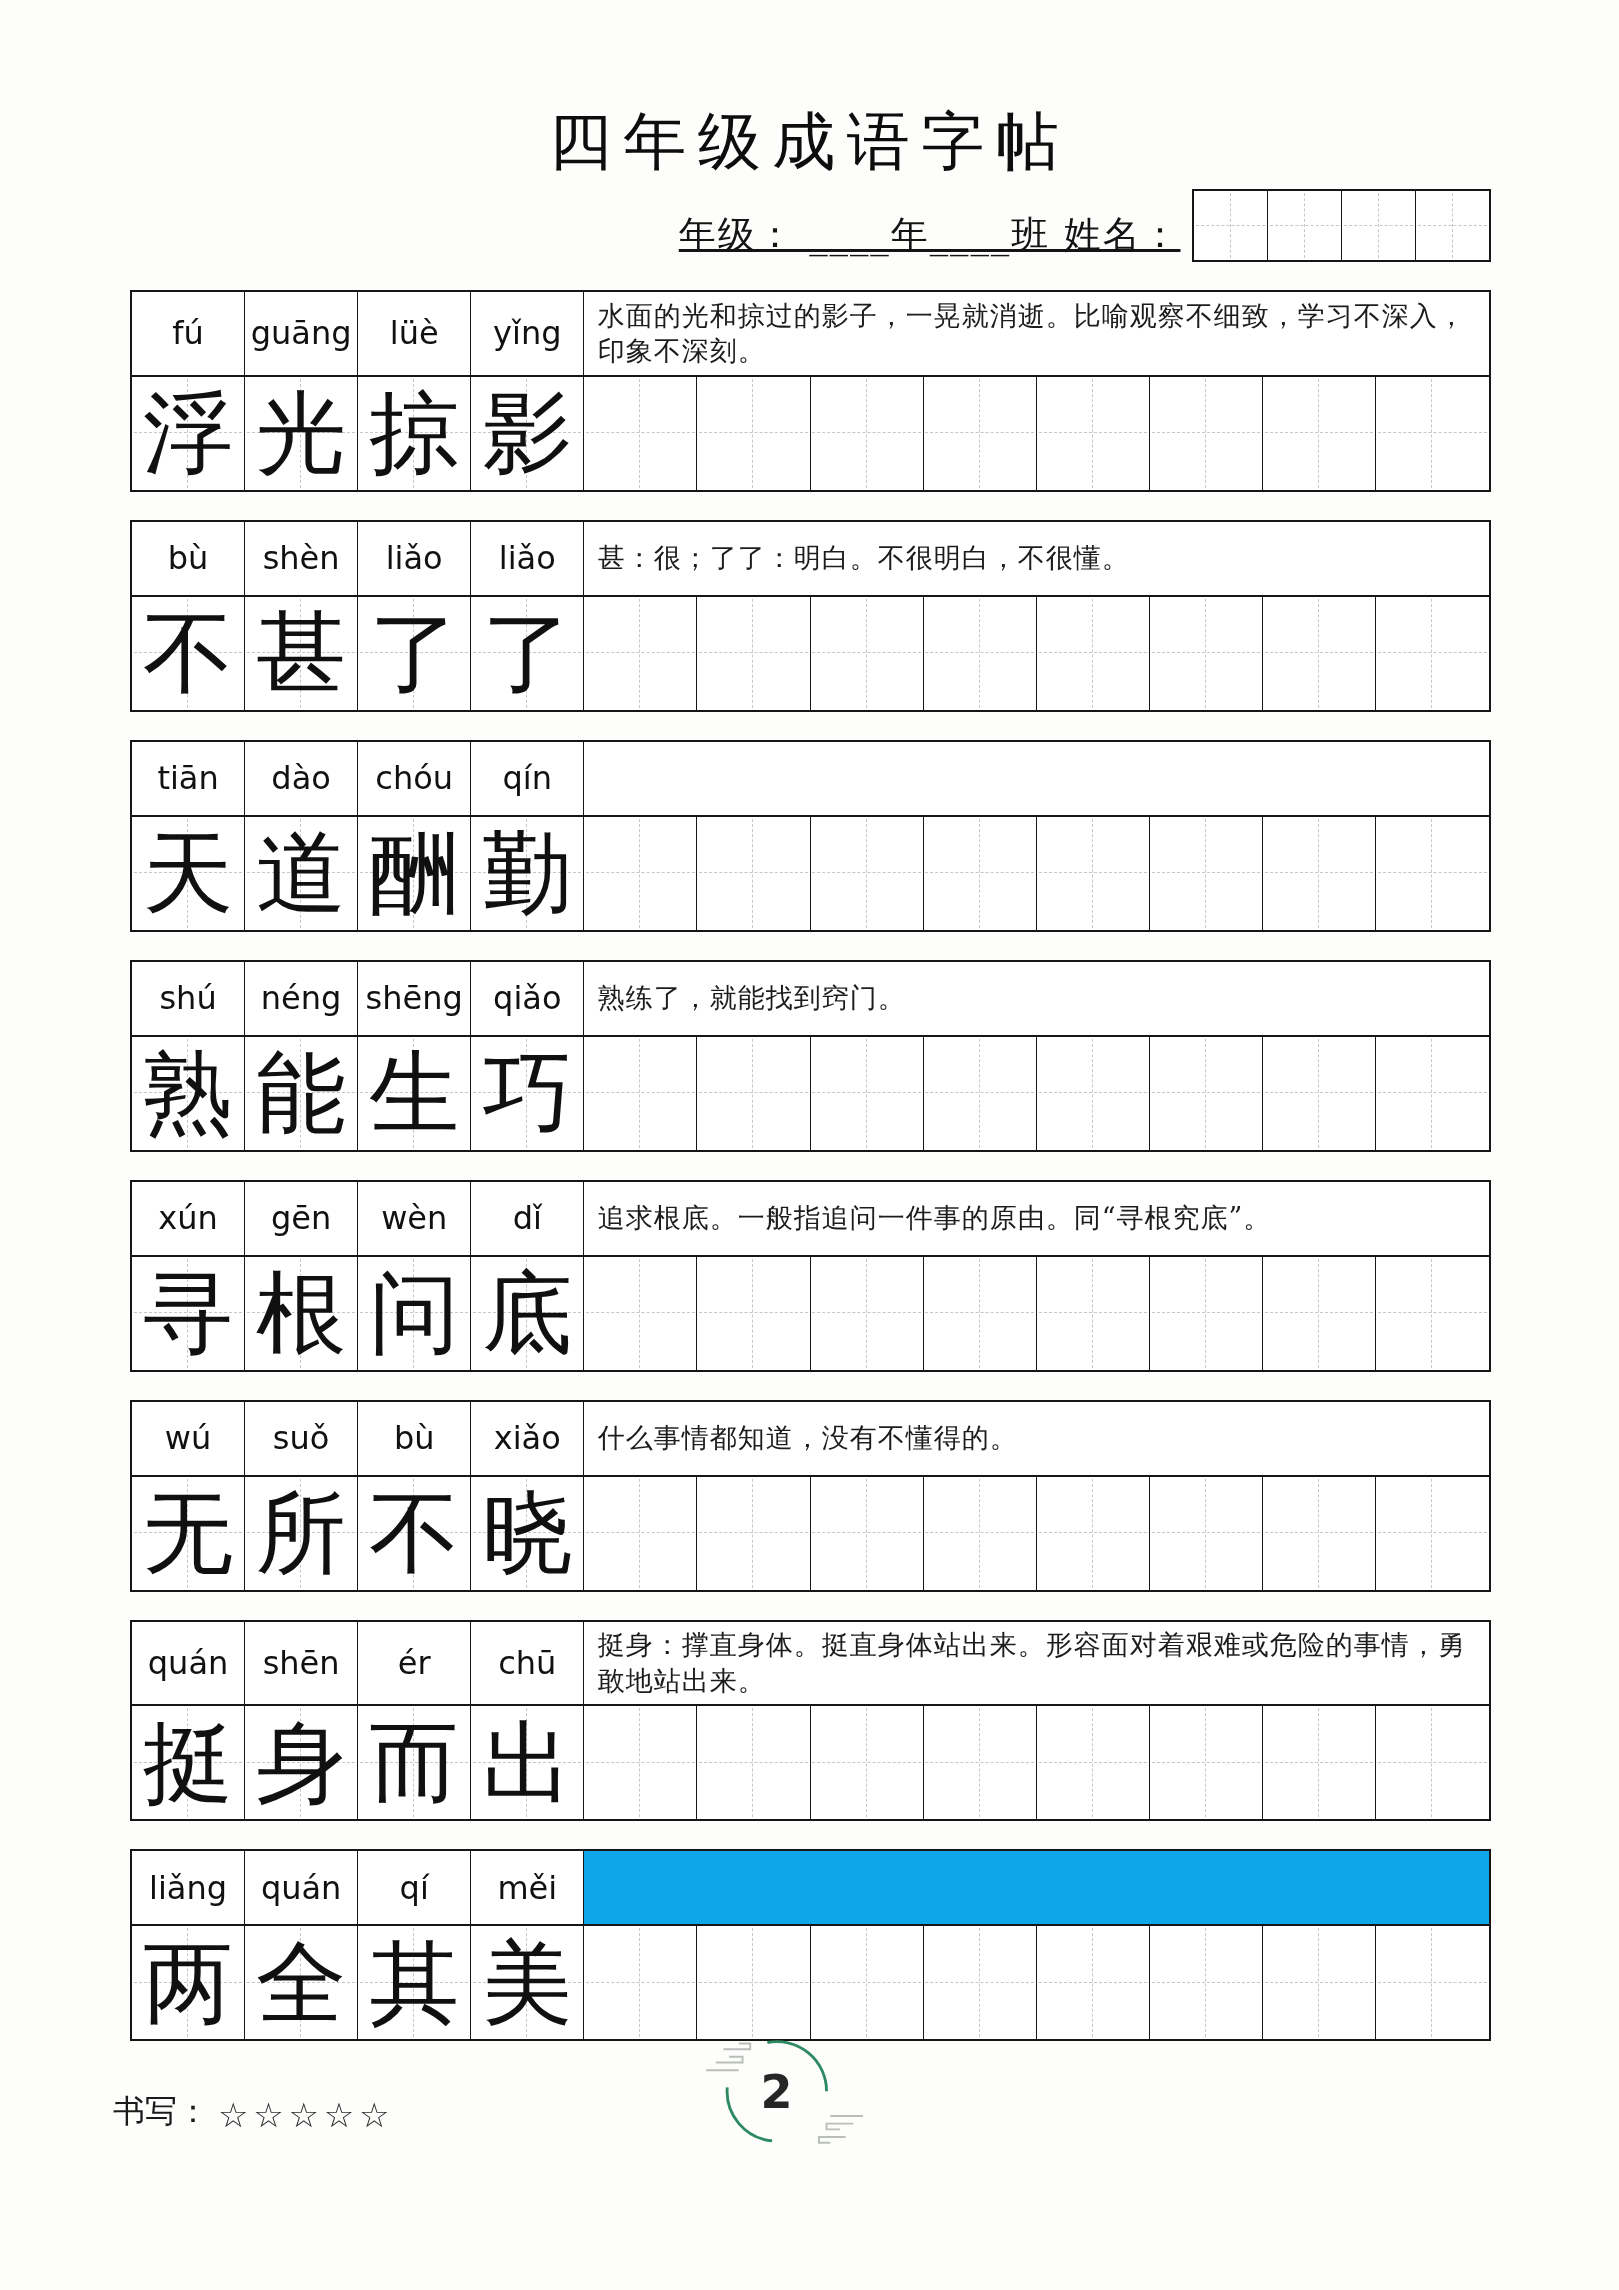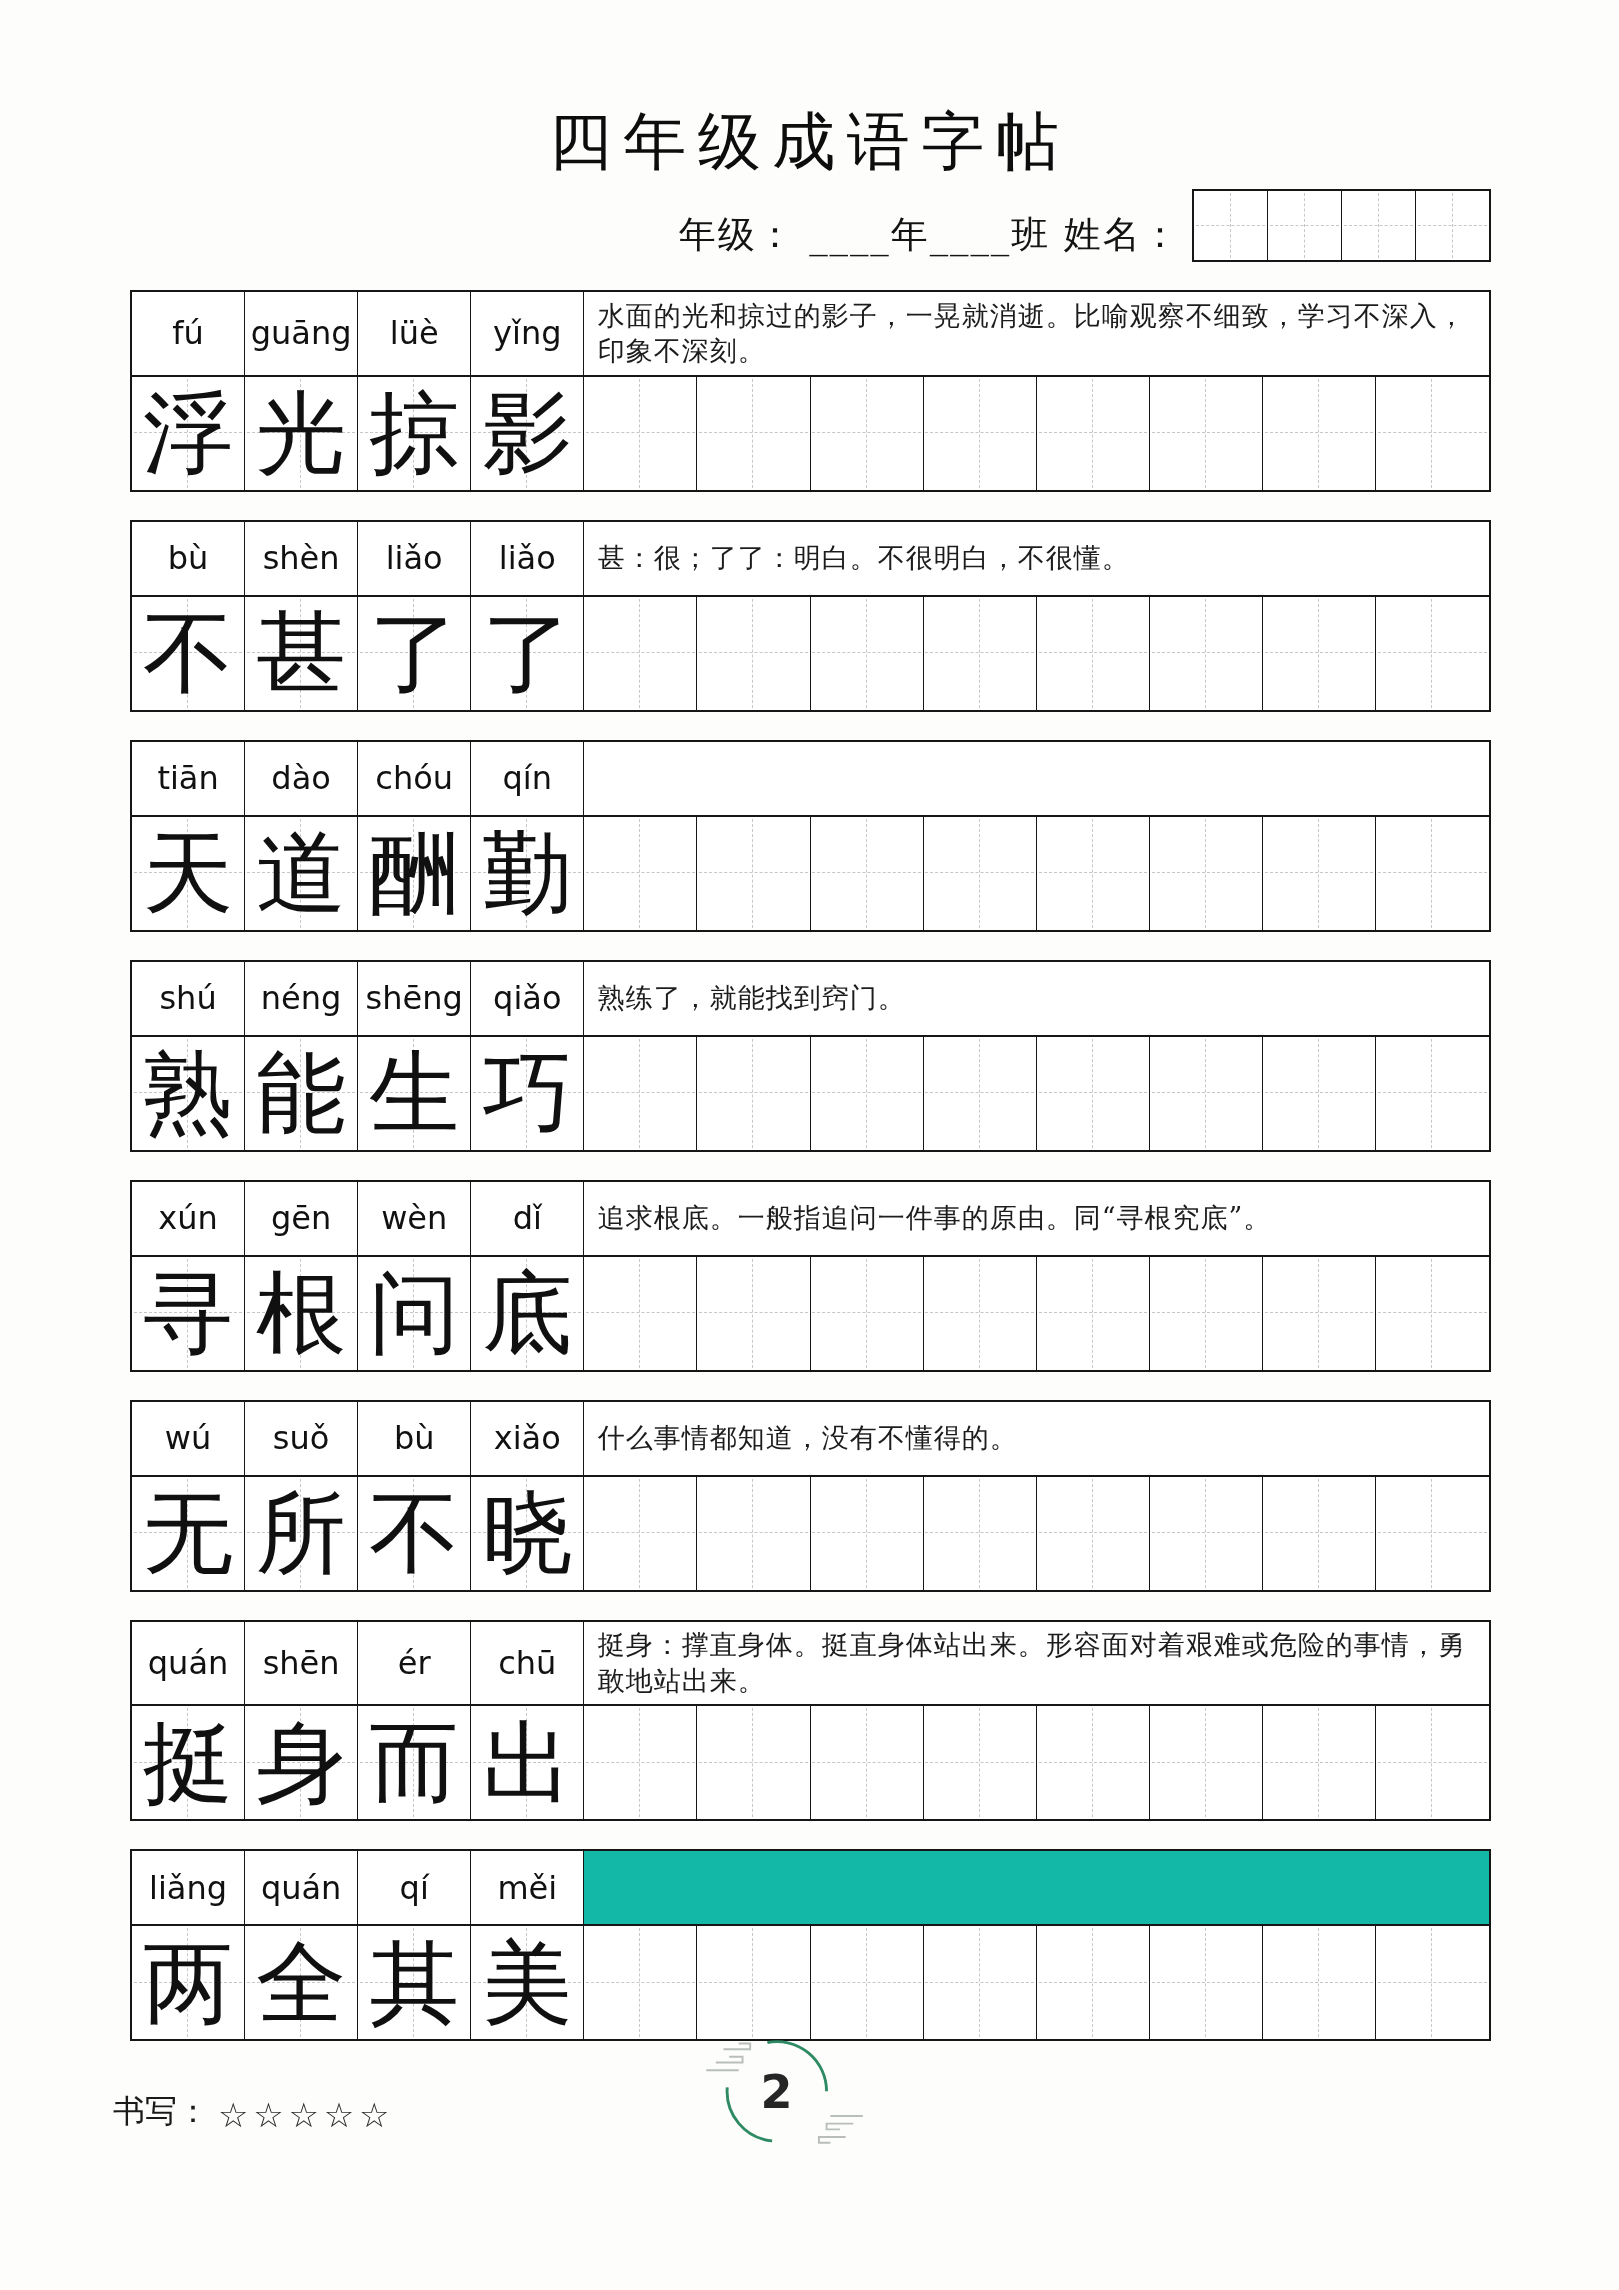--- a/index.html
+++ b/index.html
@@ -16,40 +16,40 @@
     font-size:63px;font-weight:400;letter-spacing:11.5px;
     color:#0d0d0d;
   }
   .info-row{
     position:absolute;left:130px;top:189px;width:1361px;
     display:flex;justify-content:flex-end;align-items:flex-end;
   }
   .info-label{
     font-family:"DejaVu Serif",serif;
     font-size:37px;letter-spacing:1.9px;color:#141414;
-    margin-right:11.5px;padding-bottom:1.9px;white-space:nowrap;
+    margin-right:11.5px;padding-bottom:1.9px;white-space:nowrap;text-decoration:underline;
   }
   .name-grid{display:flex;border:2.9px solid #161616;background:#fff;}
   .name-cell{
     width:73px;height:69px;position:relative;
     border-right:1.9px solid #161616;background:#fff;
   }
   .name-cell:last-child{border-right:none;}
   
   .guide::before{
     content:"";position:absolute;left:50%;top:1.9px;bottom:1.9px;
     border-left:1.9px dashed #c7c7c7;margin-left:-1px;
   }
   .guide::after{
     content:"";position:absolute;top:50%;left:1.9px;right:1.9px;
     border-top:1.9px dashed #c7c7c7;margin-top:-1px;
   }
   .tables-wrap{position:absolute;left:130px;top:290px;width:1361px;}
   .idiom-table{
-    border:2.9px solid #161616;background:#14b8a6;margin-bottom:28px;
+    border:2.9px solid #161616;background:#0ea5e9;margin-bottom:28px;
   }
   .hdr-row{
     display:grid;grid-template-columns:repeat(12,1fr);
     border-bottom:2.9px solid #161616;
   }
   .pinyin-cell{
     min-height:73px;display:flex;align-items:center;justify-content:center;
     border-right:1.9px solid #161616;
     font-family:"DejaVu Sans",sans-serif;
     font-size:32px;color:#111;background:#fff;

